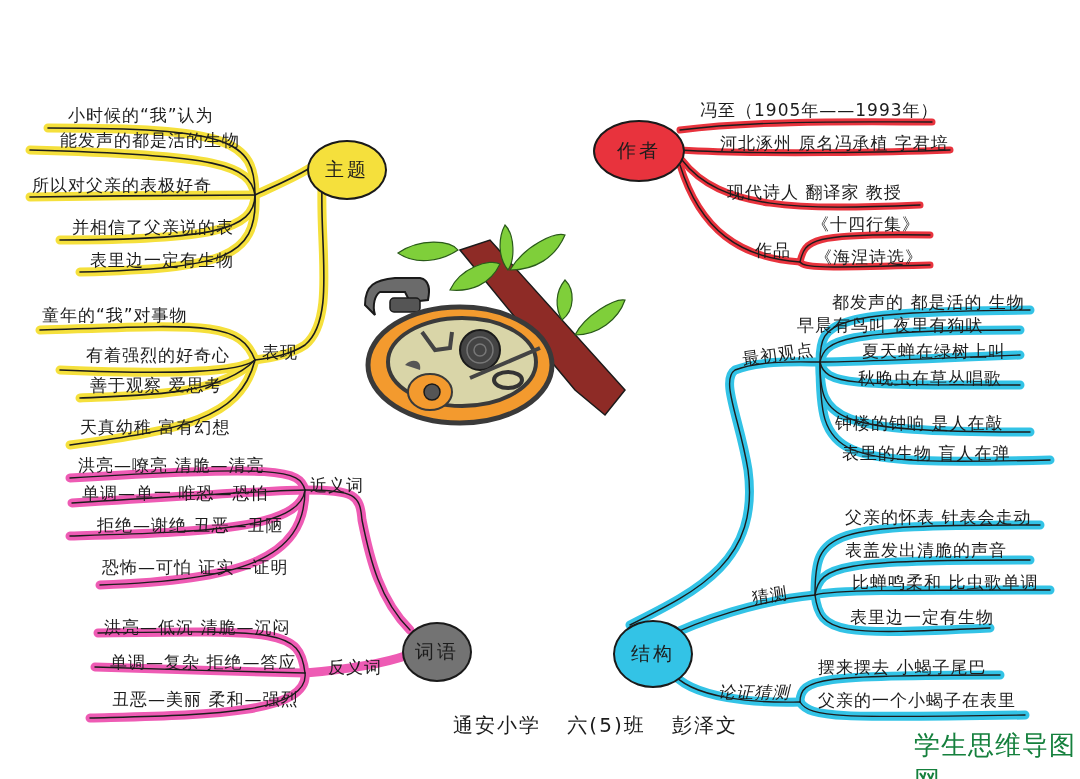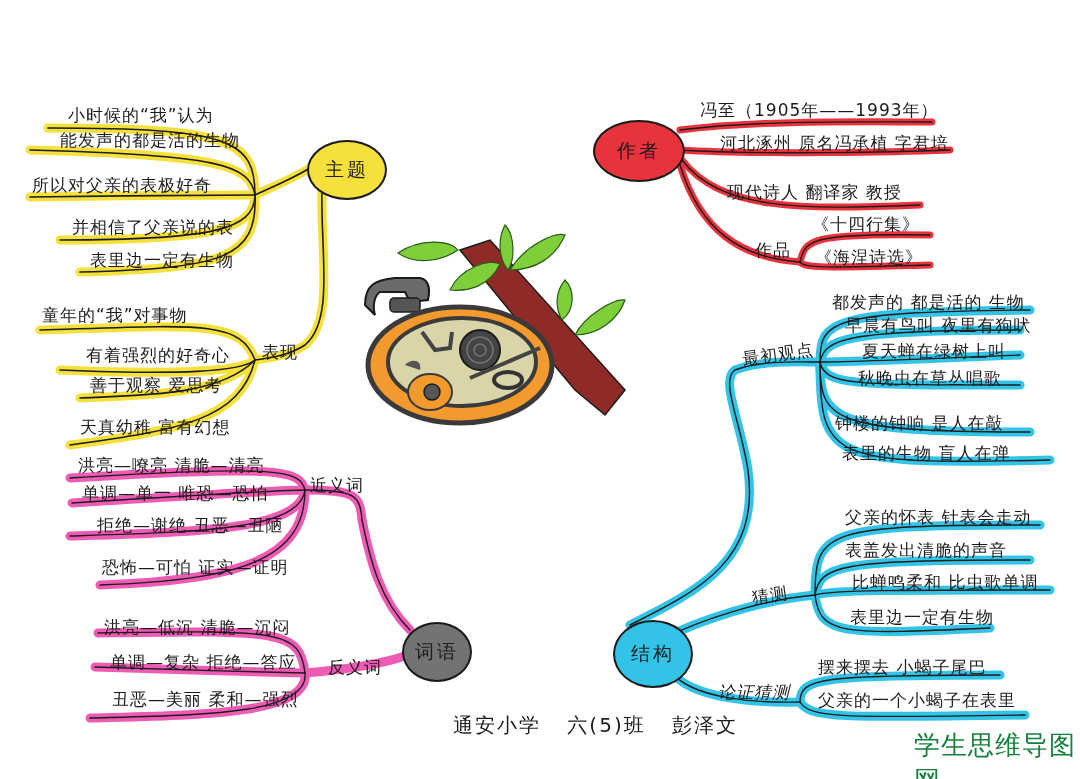--- a/index.html
+++ b/index.html
@@ -214,21 +214,21 @@
   <div class="t" style="left:328px;top:657px;">反义词</div>
   <div class="t" style="left:104px;top:617px;">洪亮—低沉 清脆—沉闷</div>
   <div class="t" style="left:110px;top:652px;">单调—复杂 拒绝—答应</div>
   <div class="t" style="left:112px;top:689px;">丑恶—美丽 柔和—强烈</div>
 
   <div class="node" style="left:613px;top:620px;width:76px;height:64px;background:#33c3e6;">
     <span>结构</span>
   </div>
   <div class="t" style="left:742px;top:344px;transform:rotate(-8deg);">最初观点</div>
   <div class="t" style="left:832px;top:292px;">都发声的 都是活的 生物</div>
-  <div class="t" style="left:845px;top:315px;">早晨有鸟叫 夜里有狗吠</div>
+  <div class="t" style="left:797px;top:315px;">早晨有鸟叫 夜里有狗吠</div>
   <div class="t" style="left:862px;top:341px;">夏天蝉在绿树上叫</div>
   <div class="t" style="left:858px;top:368px;">秋晚虫在草丛唱歌</div>
   <div class="t" style="left:835px;top:413px;">钟楼的钟响 是人在敲</div>
   <div class="t" style="left:842px;top:443px;">表里的生物 盲人在弹</div>
 
   <div class="t" style="left:752px;top:585px;transform:rotate(-8deg);">猜测</div>
   <div class="t" style="left:845px;top:507px;">父亲的怀表 针表会走动</div>
   <div class="t" style="left:845px;top:540px;">表盖发出清脆的声音</div>
   <div class="t" style="left:852px;top:572px;">比蝉鸣柔和 比虫歌单调</div>
   <div class="t" style="left:850px;top:607px;">表里边一定有生物</div>

